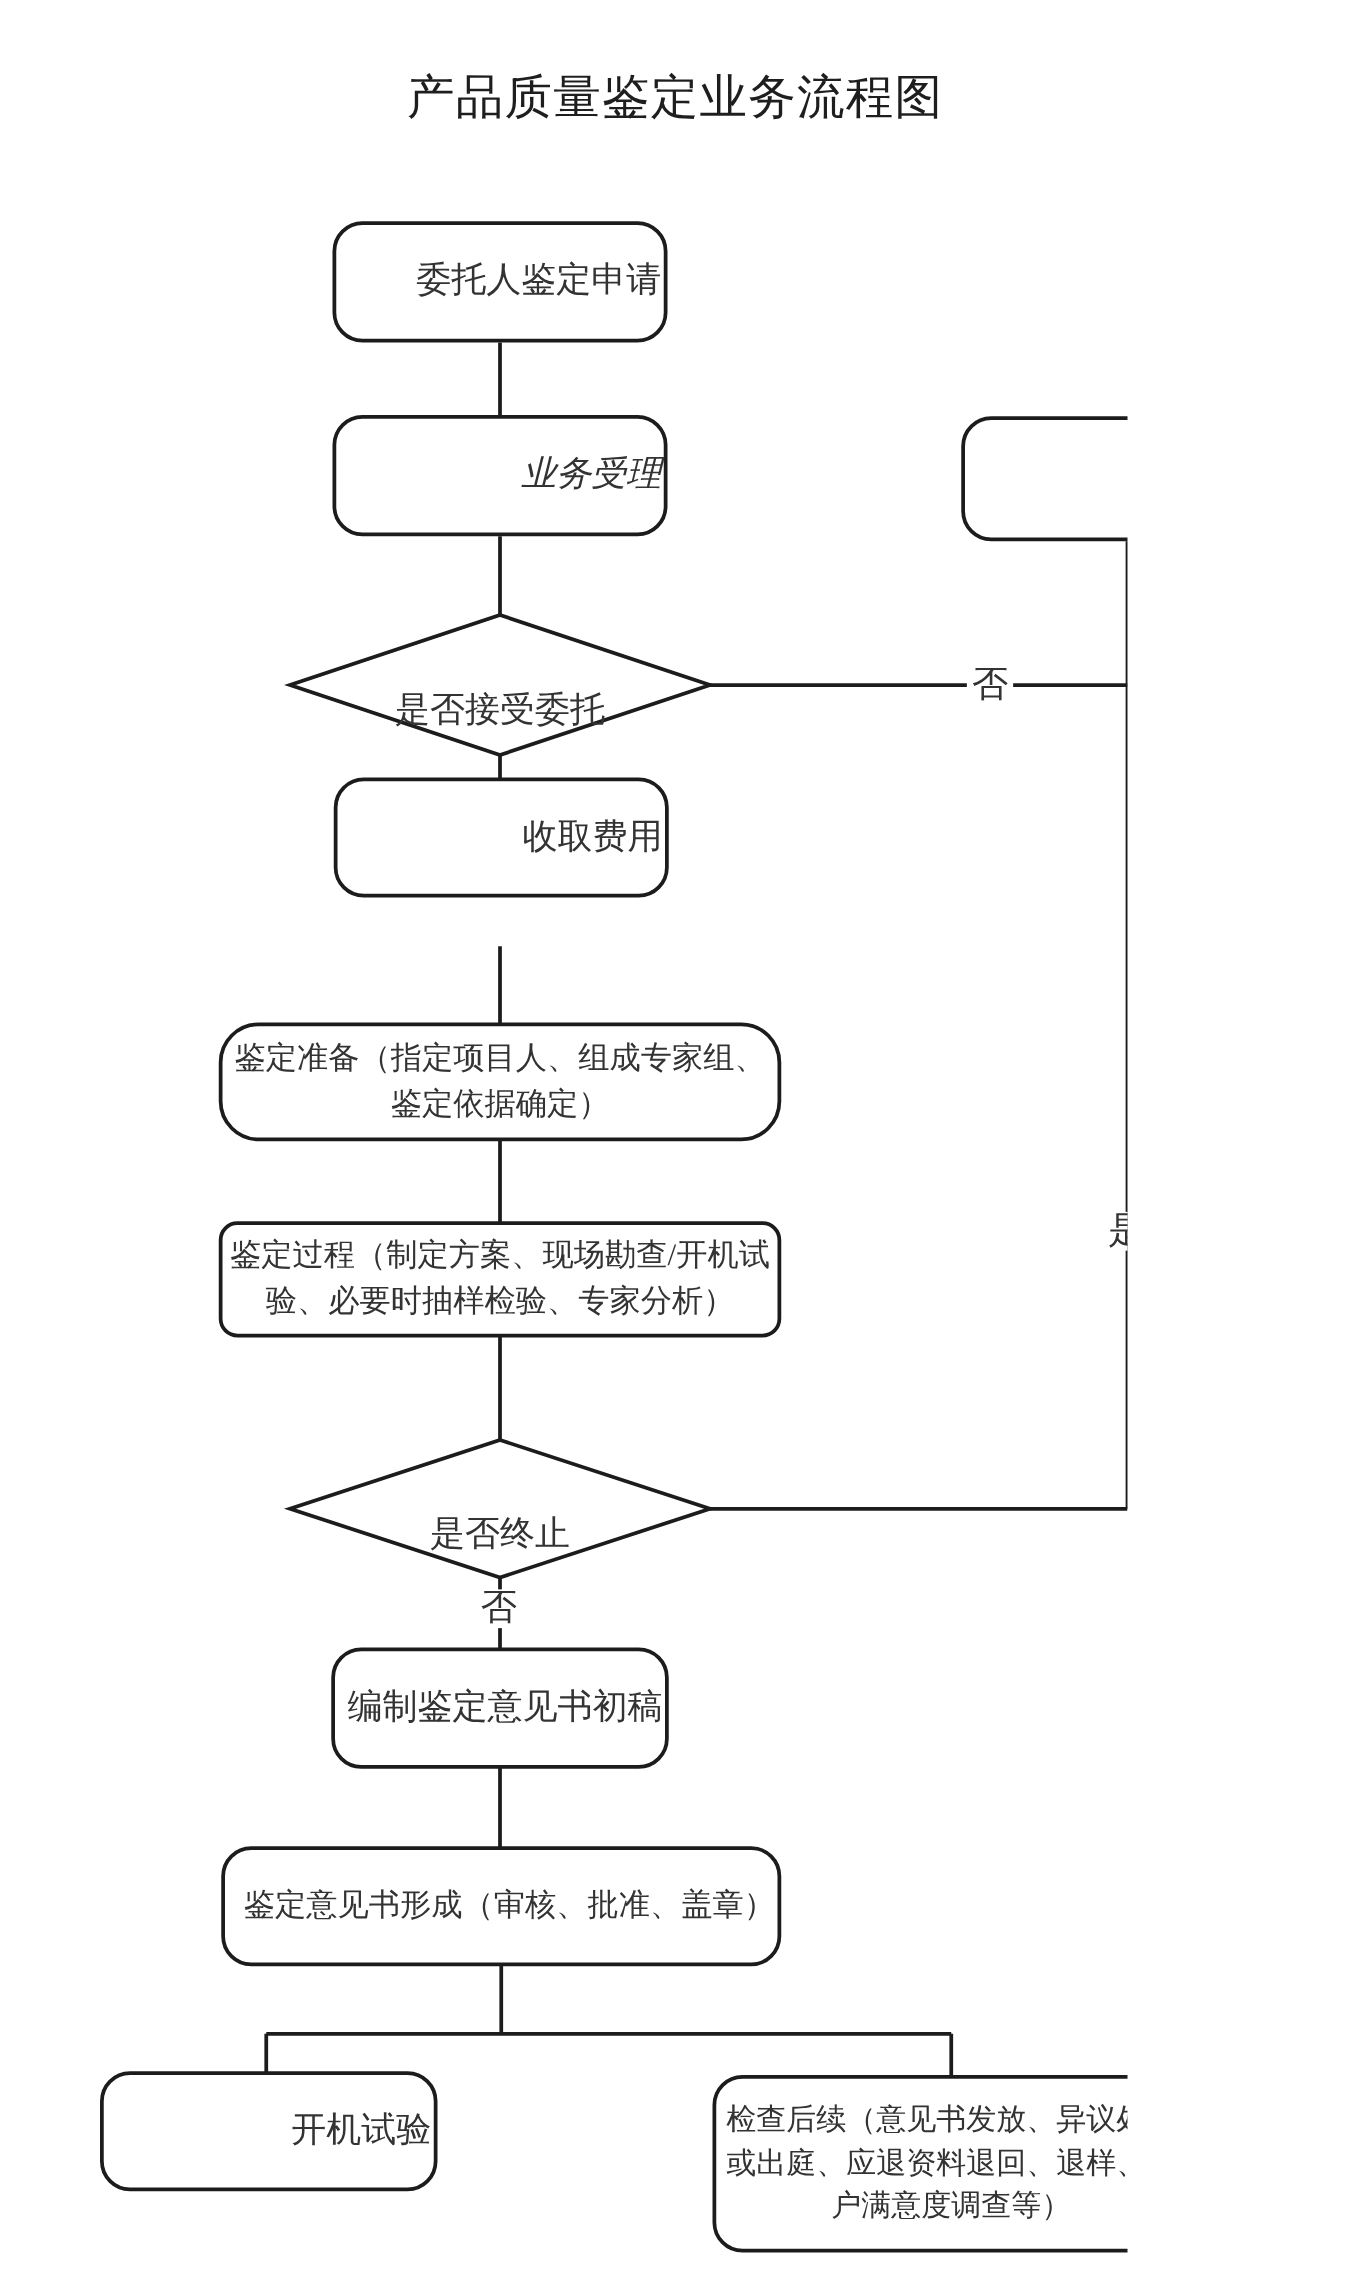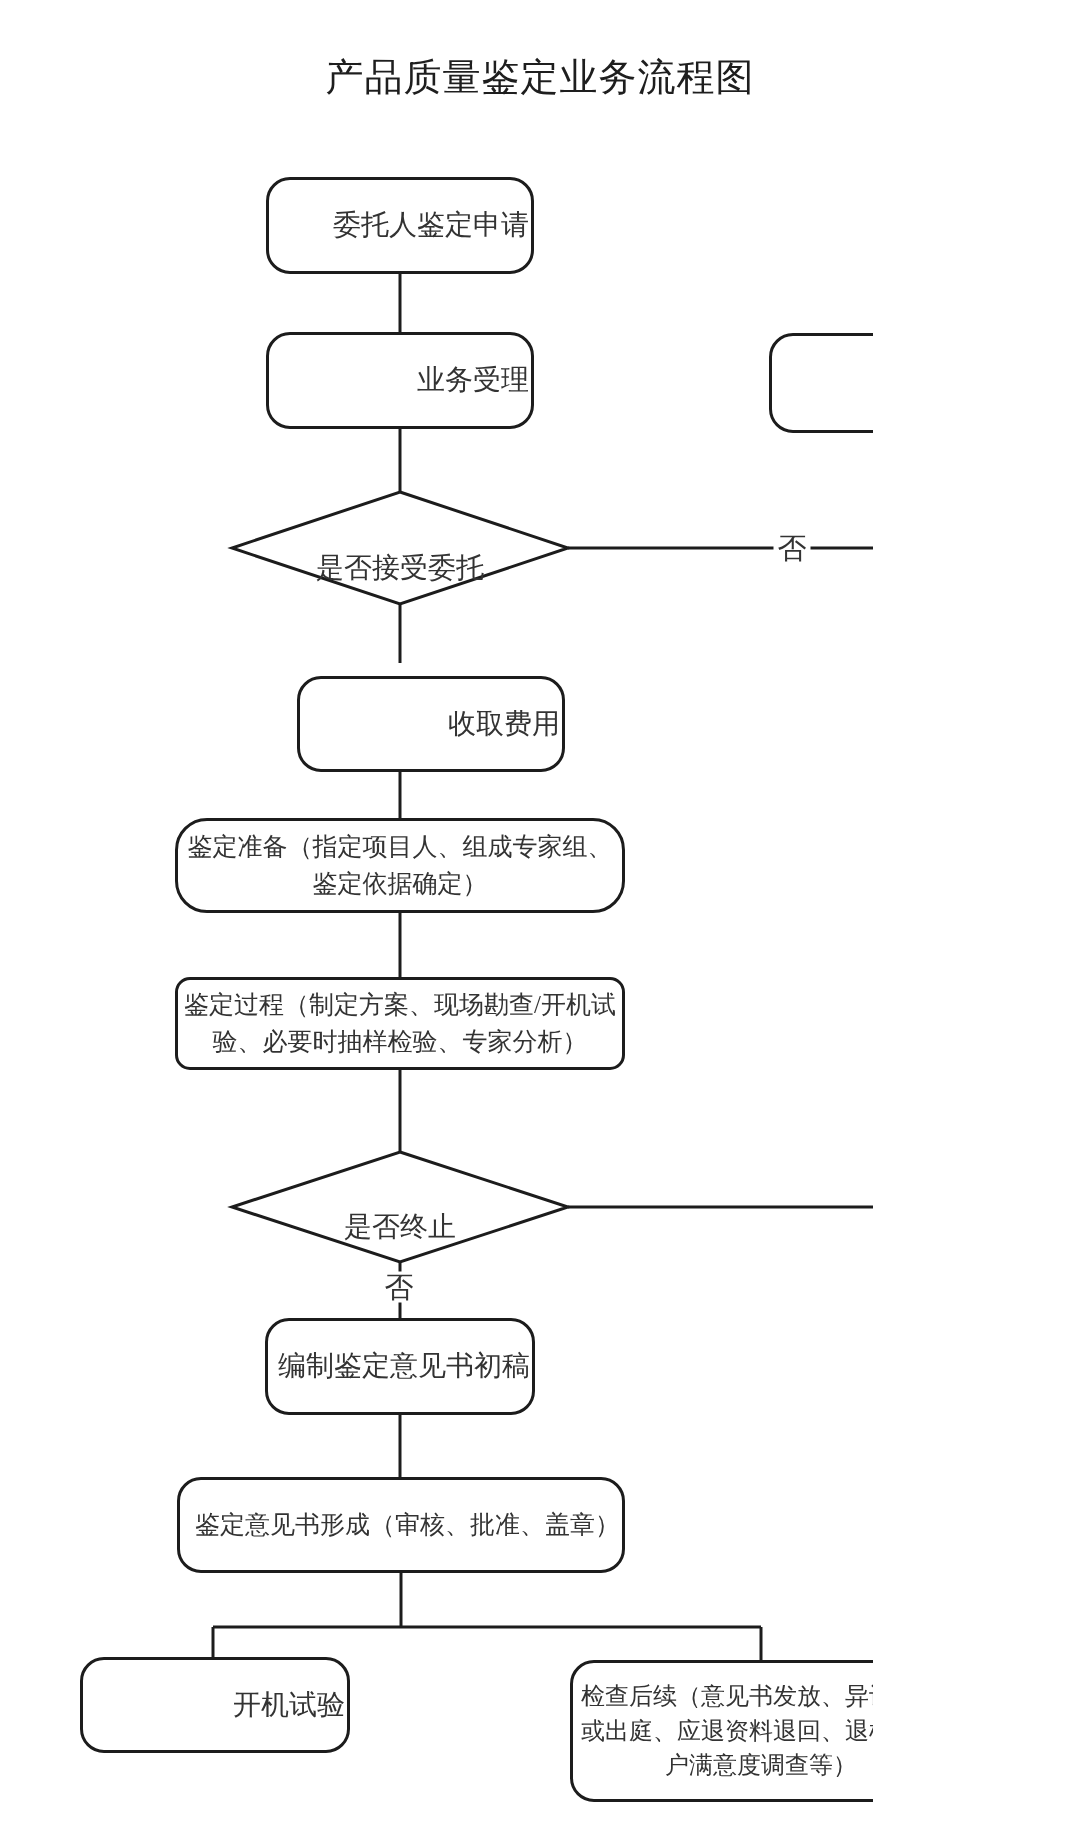--- a/index.html
+++ b/index.html
@@ -7,20 +7,21 @@
     padding: 0;
     background: #ffffff;
     font-family: "Liberation Serif", "DejaVu Serif", serif;
   }
   .canvas {
     position: relative;
     width: 873px;
     height: 1829px;
     background: #ffffff;
     overflow: hidden;
+    padding-left: 29px;
   }
   .page-title {
     position: absolute;
     left: 0;
     top: 52px;
     width: 1080px;
     text-align: center;
     font-size: 38px;
     letter-spacing: 1px;
     color: #1e1e1e;
@@ -100,31 +101,31 @@
     <line x1="213" y1="1627" x2="213" y2="1658"></line>
     <line x1="761" y1="1627" x2="761" y2="1661"></line>
     <polygon points="400,492 568,548 400,604 232,548"></polygon>
     <polygon points="400,1152 568,1207 400,1262 232,1207"></polygon>
   </svg>
 
   <div class="node" style="left:266px; top:177px; width:268px; height:97px;">
     <span>委托人鉴定申请</span>
   </div>
 
-  <div class="node" style="left:266px; top:332px; width:268px; height:97px;">
+  <div class="node" style="left:266px; top:332px; width:268px; height:97px;font-style:italic;">
     <span>业务受理</span>
   </div>
 
   <div class="node" style="left:769px; top:333px; width:266px; height:100px;">
     <span>退回材料</span>
   </div>
 
   <div class="diamond-label" style="left:400px; top:548px;">是否接受委托</div>
 
-  <div class="node" style="left:267px; top:676px; width:268px; height:96px;margin-left:30px;">
+  <div class="node" style="left:267px; top:622px; width:268px; height:96px;">
     <span>收取费用</span>
   </div>
 
   <div class="node wide" style="left:175px; top:818px; width:450px; height:95px;border-radius:32px;">
     <span>鉴定准备（指定项目人、组成专家组、鉴定依据确定）</span>
   </div>
 
   <div class="node wide" style="left:175px; top:977px; width:450px; height:93px;border-radius:15px;">
     <span>鉴定过程（制定方案、现场勘查/开机试验、必要时抽样检验、专家分析）</span>
   </div>

